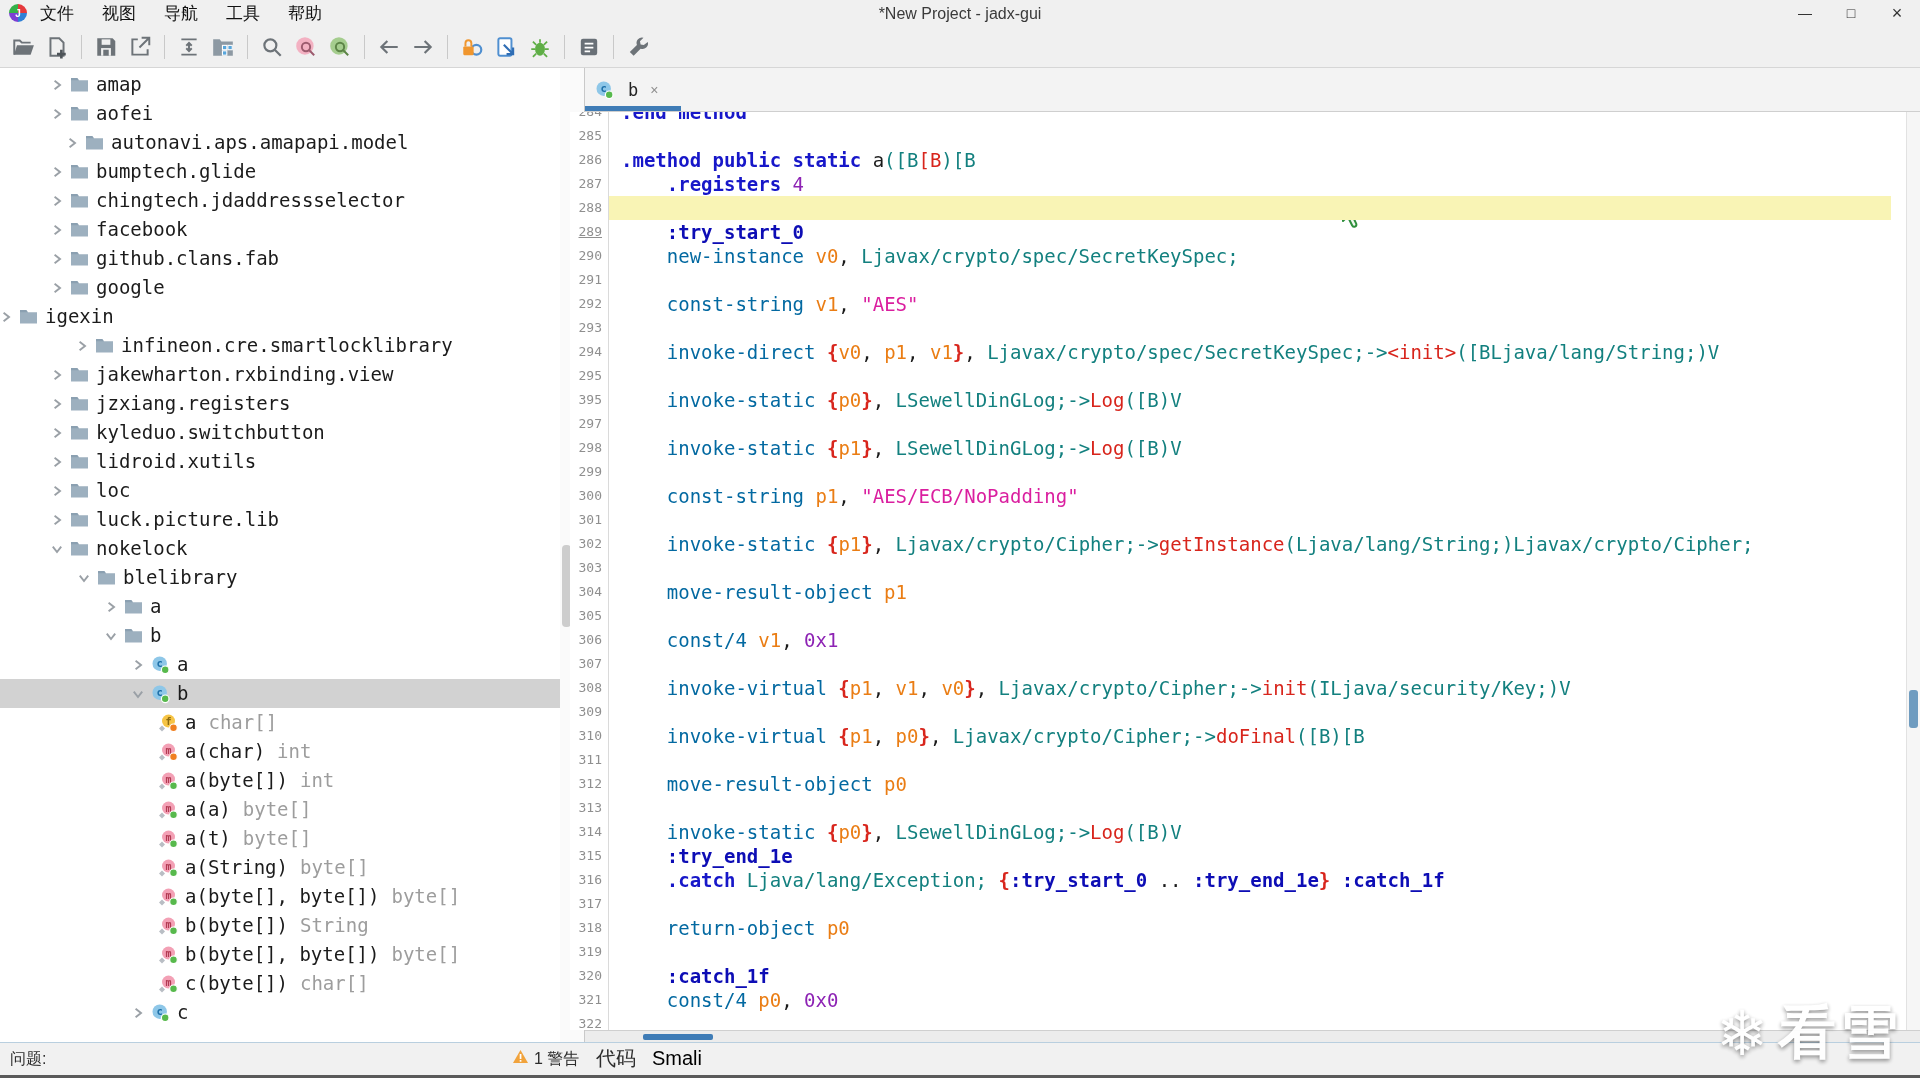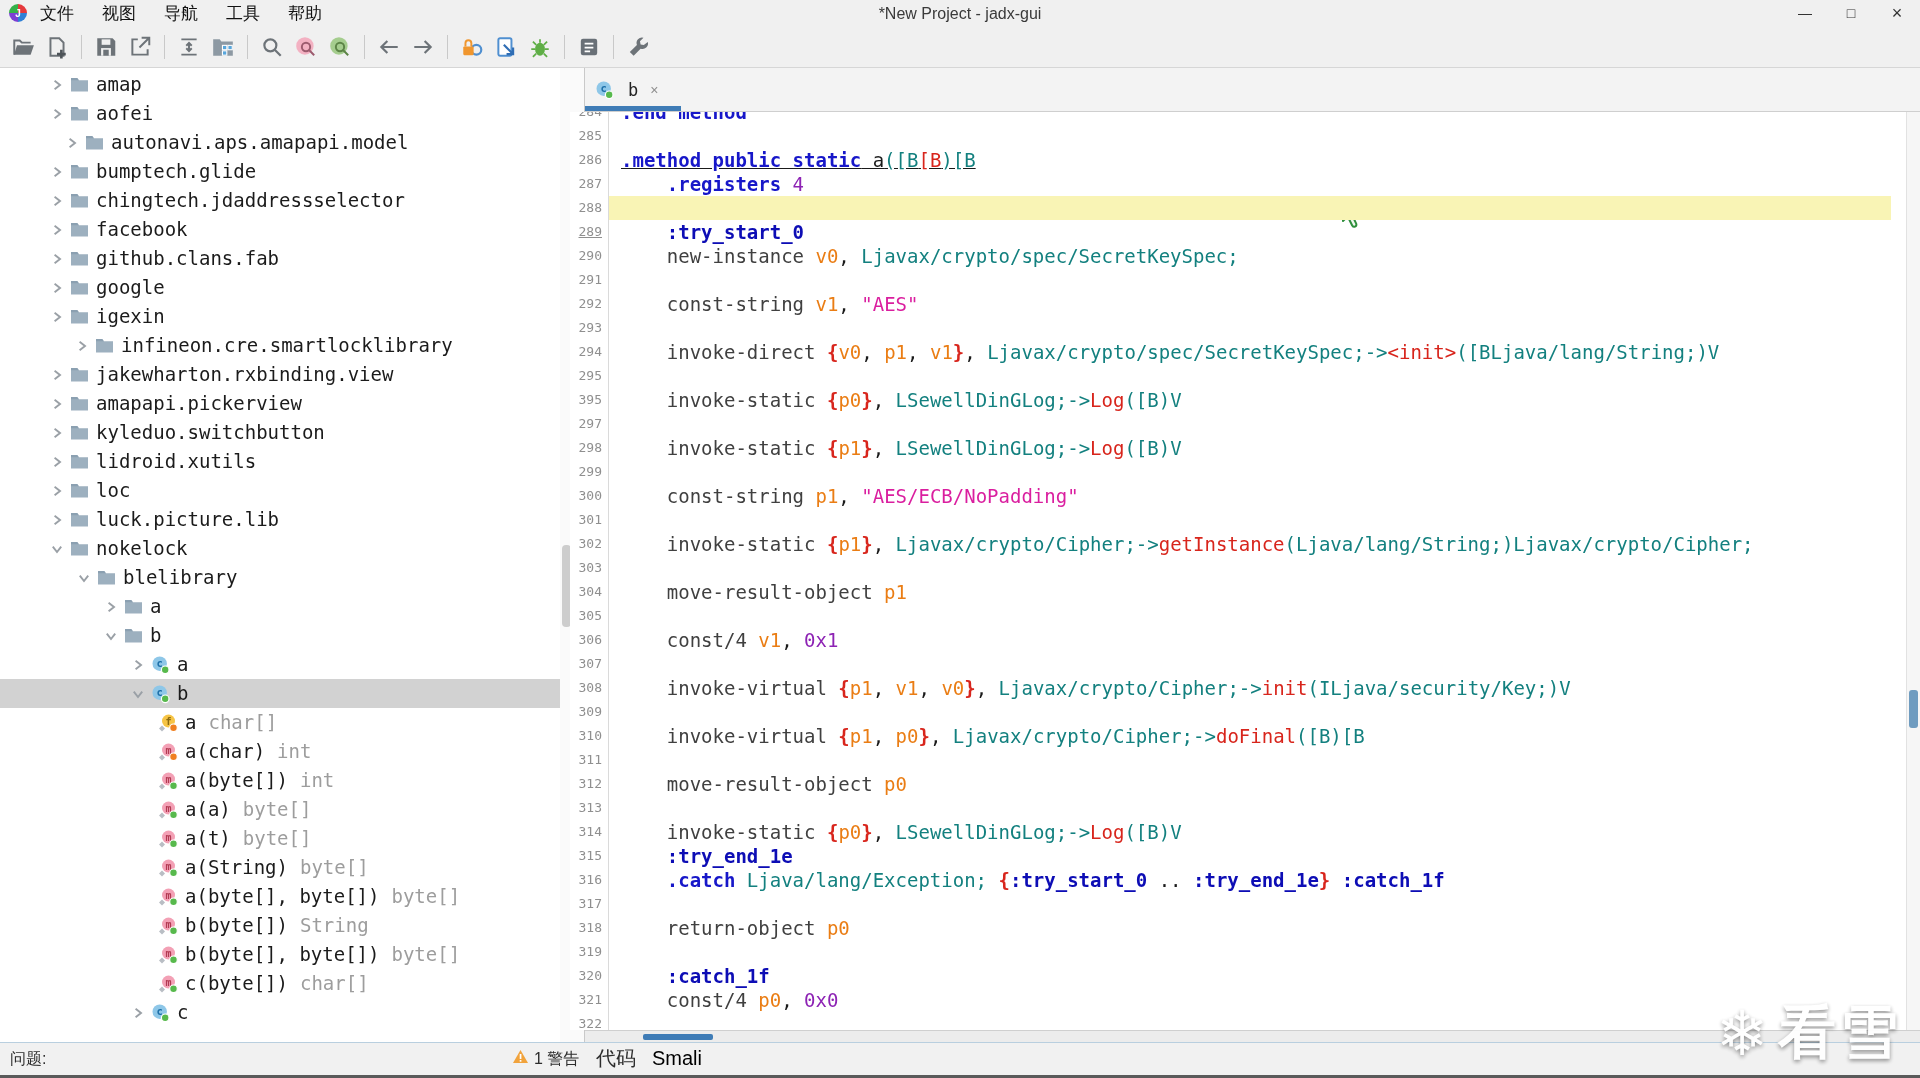--- a/index.html
+++ b/index.html
@@ -42,21 +42,21 @@
   #edtab .tclose{font-size:14px;color:#8e8e8e;margin-left:12px;}
   #tab-underline{position:absolute;left:0;bottom:0;width:96px;height:5px;background:#3f7cb6;}
   #codewrap{position:absolute;left:570px;top:112px;width:1321px;height:918px;background:#fff;overflow:hidden;}
   #gutter{position:absolute;left:0;top:0;bottom:0;width:38px;background:#fff;border-right:1px solid #dadada;}
   .hl-row{position:absolute;left:39px;right:0;height:24px;background:#f9f4b5;}
   .ln{position:absolute;left:0;width:32px;text-align:right;font-family:"DejaVu Sans Mono",monospace;
       font-size:13px;color:#8f8f8f;line-height:24px;}
   .cl{position:absolute;left:39px;right:0;padding-left:12px;white-space:pre;
       font-family:"DejaVu Sans Mono",monospace;font-size:19px;line-height:24px;color:#1a1a1a;}
   .tk-kw{color:#1717c9;font-weight:bold;}
-  .tk-op{color:#404040;}
+  .tk-op{color:#0369a1;}
   .tk-reg{color:#ea7d14;margin-top:25px;}
   .tk-str{color:#da1e9f;}
   .tk-typ{color:#13807f;}
   .tk-mth{color:#d8251c;}
   .tk-num{color:#8d23b4;}
   .tk-lbl{color:#0d0db5;font-weight:bold;}
   .tk-br{color:#d8251c;font-weight:bold;}
   .tk-pl{color:#1a1a1a;}
   #cursor{position:absolute;left:770px;top:88px;}
   
@@ -321,21 +321,21 @@
           </svg>
         </span>
         <span class="ticon">
           <svg width="19" height="17" viewBox="0 0 19 17">
             <path fill="#9db0bf" d="M1 2h6.2l1.7 2.2H18v11.3H1z"></path>
             <path fill="#8ba0b1" d="M1 2h6.2l1.7 2.2H1z"></path>
           </svg>
         </span>
         <span class="tlabel">google</span>
       </div>
-      <div class="tree-row" style="padding-left: 51px;">
+      <div class="tree-row" style="">
         <span class="chev">
           <svg width="12" height="12" viewBox="0 0 10 10">
             <polyline points="3,1.5 7.5,5 3,8.5" fill="none" stroke="#9aa0a6" stroke-width="1.6"></polyline>
           </svg>
         </span>
         <span class="ticon">
           <svg width="19" height="17" viewBox="0 0 19 17">
             <path fill="#9db0bf" d="M1 2h6.2l1.7 2.2H18v11.3H1z"></path>
             <path fill="#8ba0b1" d="M1 2h6.2l1.7 2.2H1z"></path>
           </svg>
@@ -375,21 +375,21 @@
           <svg width="12" height="12" viewBox="0 0 10 10">
             <polyline points="3,1.5 7.5,5 3,8.5" fill="none" stroke="#9aa0a6" stroke-width="1.6"></polyline>
           </svg>
         </span>
         <span class="ticon">
           <svg width="19" height="17" viewBox="0 0 19 17">
             <path fill="#9db0bf" d="M1 2h6.2l1.7 2.2H18v11.3H1z"></path>
             <path fill="#8ba0b1" d="M1 2h6.2l1.7 2.2H1z"></path>
           </svg>
         </span>
-        <span class="tlabel">amapapi.pickerview</span>
+        <span class="tlabel">jzxiang.registers</span>
       </div>
       <div class="tree-row" style="padding-left: 51px;">
         <span class="chev">
           <svg width="12" height="12" viewBox="0 0 10 10">
             <polyline points="3,1.5 7.5,5 3,8.5" fill="none" stroke="#9aa0a6" stroke-width="1.6"></polyline>
           </svg>
         </span>
         <span class="ticon">
           <svg width="19" height="17" viewBox="0 0 19 17">
             <path fill="#9db0bf" d="M1 2h6.2l1.7 2.2H18v11.3H1z"></path>
@@ -702,21 +702,21 @@
   <div id="codewrap">
     <div id="gutter"></div>
     <span id="cursor"><svg width="30" height="34" viewBox="0 0 30 34">
           <path d="M3 2l16.5 11.2-7.8 1.1 4.6 9.6c.6 2.6-2.6 4.1-4.1 1.6L7.6 16.3 3 21z" fill="#eef7ee" stroke="#2f8f3c" stroke-width="2" stroke-linejoin="round"></path>
         </svg></span>
   <div class="ln" style="top: -12px;">284</div>
       <div class="cl" style="top: -12px;"><span class="tk-kw">.end method</span></div>
       <div class="ln" style="top: 12px;">285</div>
       <div class="cl" style="top: 12px;"></div>
       <div class="ln" style="top: 36px;">286</div>
-      <div class="cl" style="top: 36px; text-decoration: underline;"><span class="tk-kw">.method public static</span><span class="tk-pl"> a</span><span class="tk-typ">([B</span><span class="tk-mth">[B</span><span class="tk-typ">)[B</span></div>
+      <div class="cl" style="top: 36px;"><span class="tk-kw">.method public static</span><span class="tk-pl"> a</span><span class="tk-typ">([B</span><span class="tk-mth">[B</span><span class="tk-typ">)[B</span></div>
       <div class="ln" style="top: 60px;">287</div>
       <div class="cl" style="top: 60px;"><span class="tk-kw">    .registers</span><span class="tk-num"> 4</span></div>
       <div class="hl-row" style="top: 84px;"></div>
       <div class="ln" style="top: 84px;">288</div>
       <div class="cl" style="top: 84px;"></div>
       <div class="ln" style="top: 108px; text-decoration: underline;">289</div>
       <div class="cl" style="top: 108px;"><span class="tk-lbl">    :try_start_0</span></div>
       <div class="ln" style="top: 132px;">290</div>
       <div class="cl" style="top: 132px;"><span class="tk-op">    new-instance</span><span class="tk-reg"> v0</span><span class="tk-pl">, </span><span class="tk-typ">Ljavax/crypto/spec/SecretKeySpec;</span></div>
       <div class="ln" style="top: 156px;">291</div>

